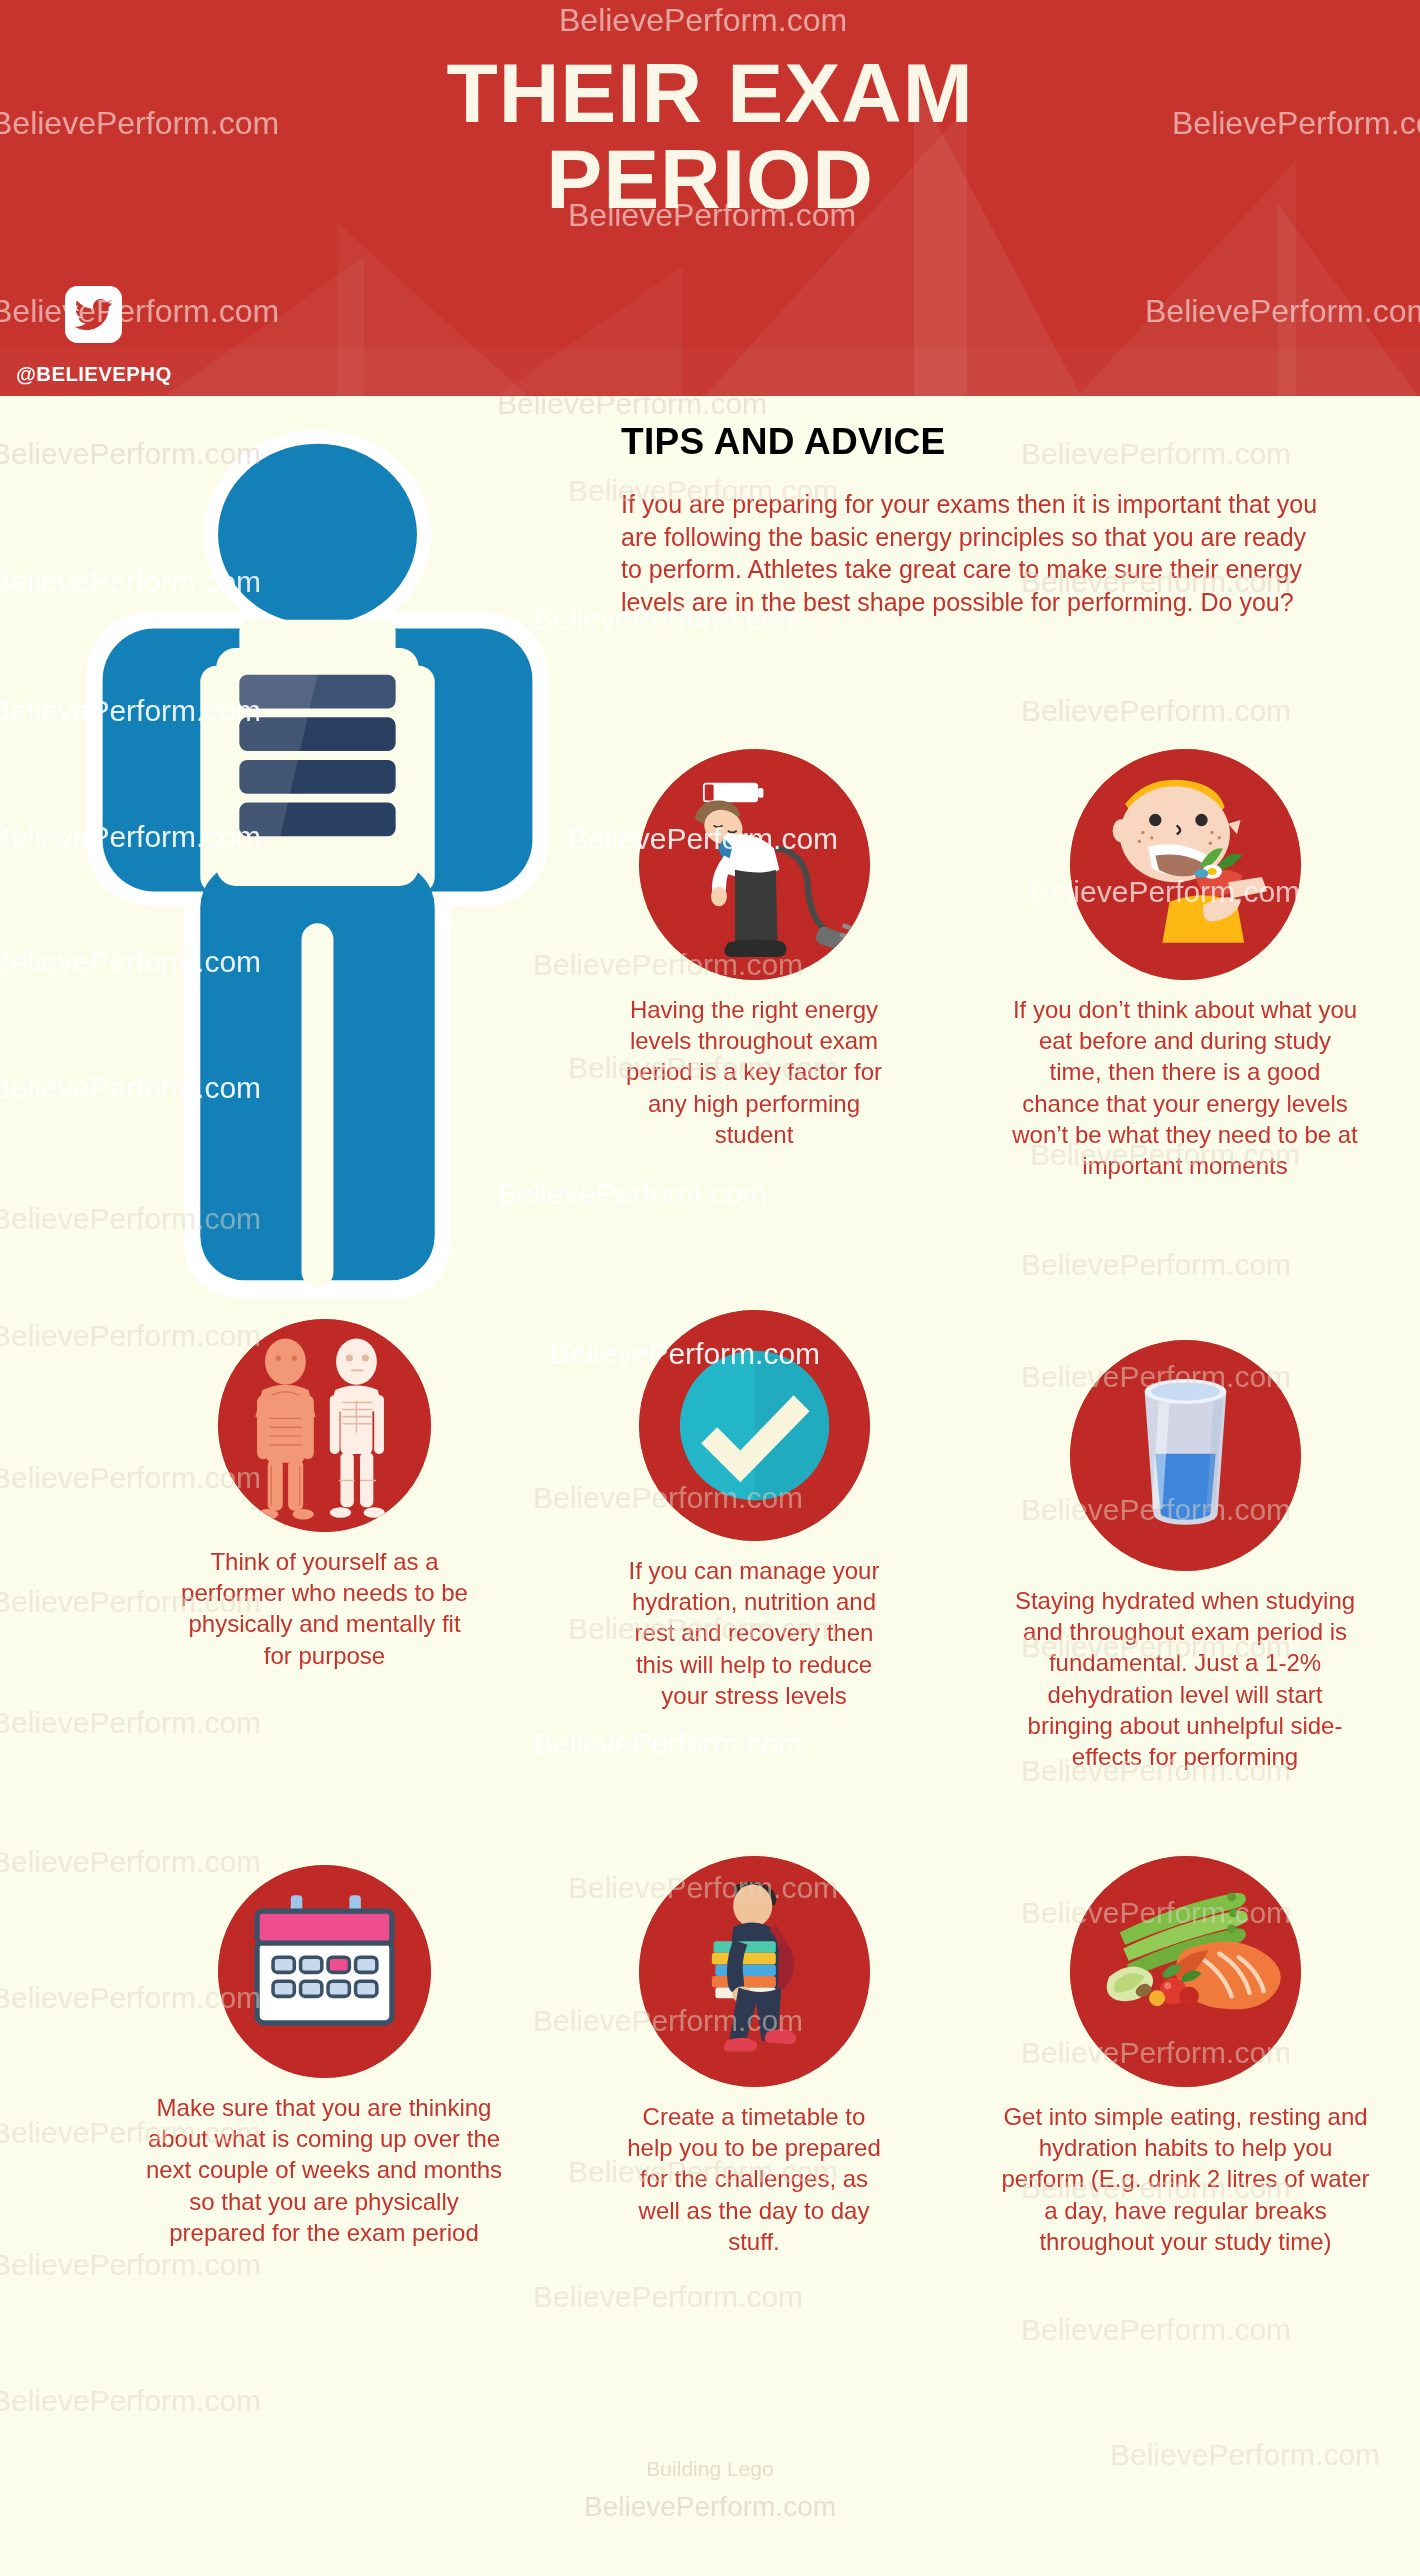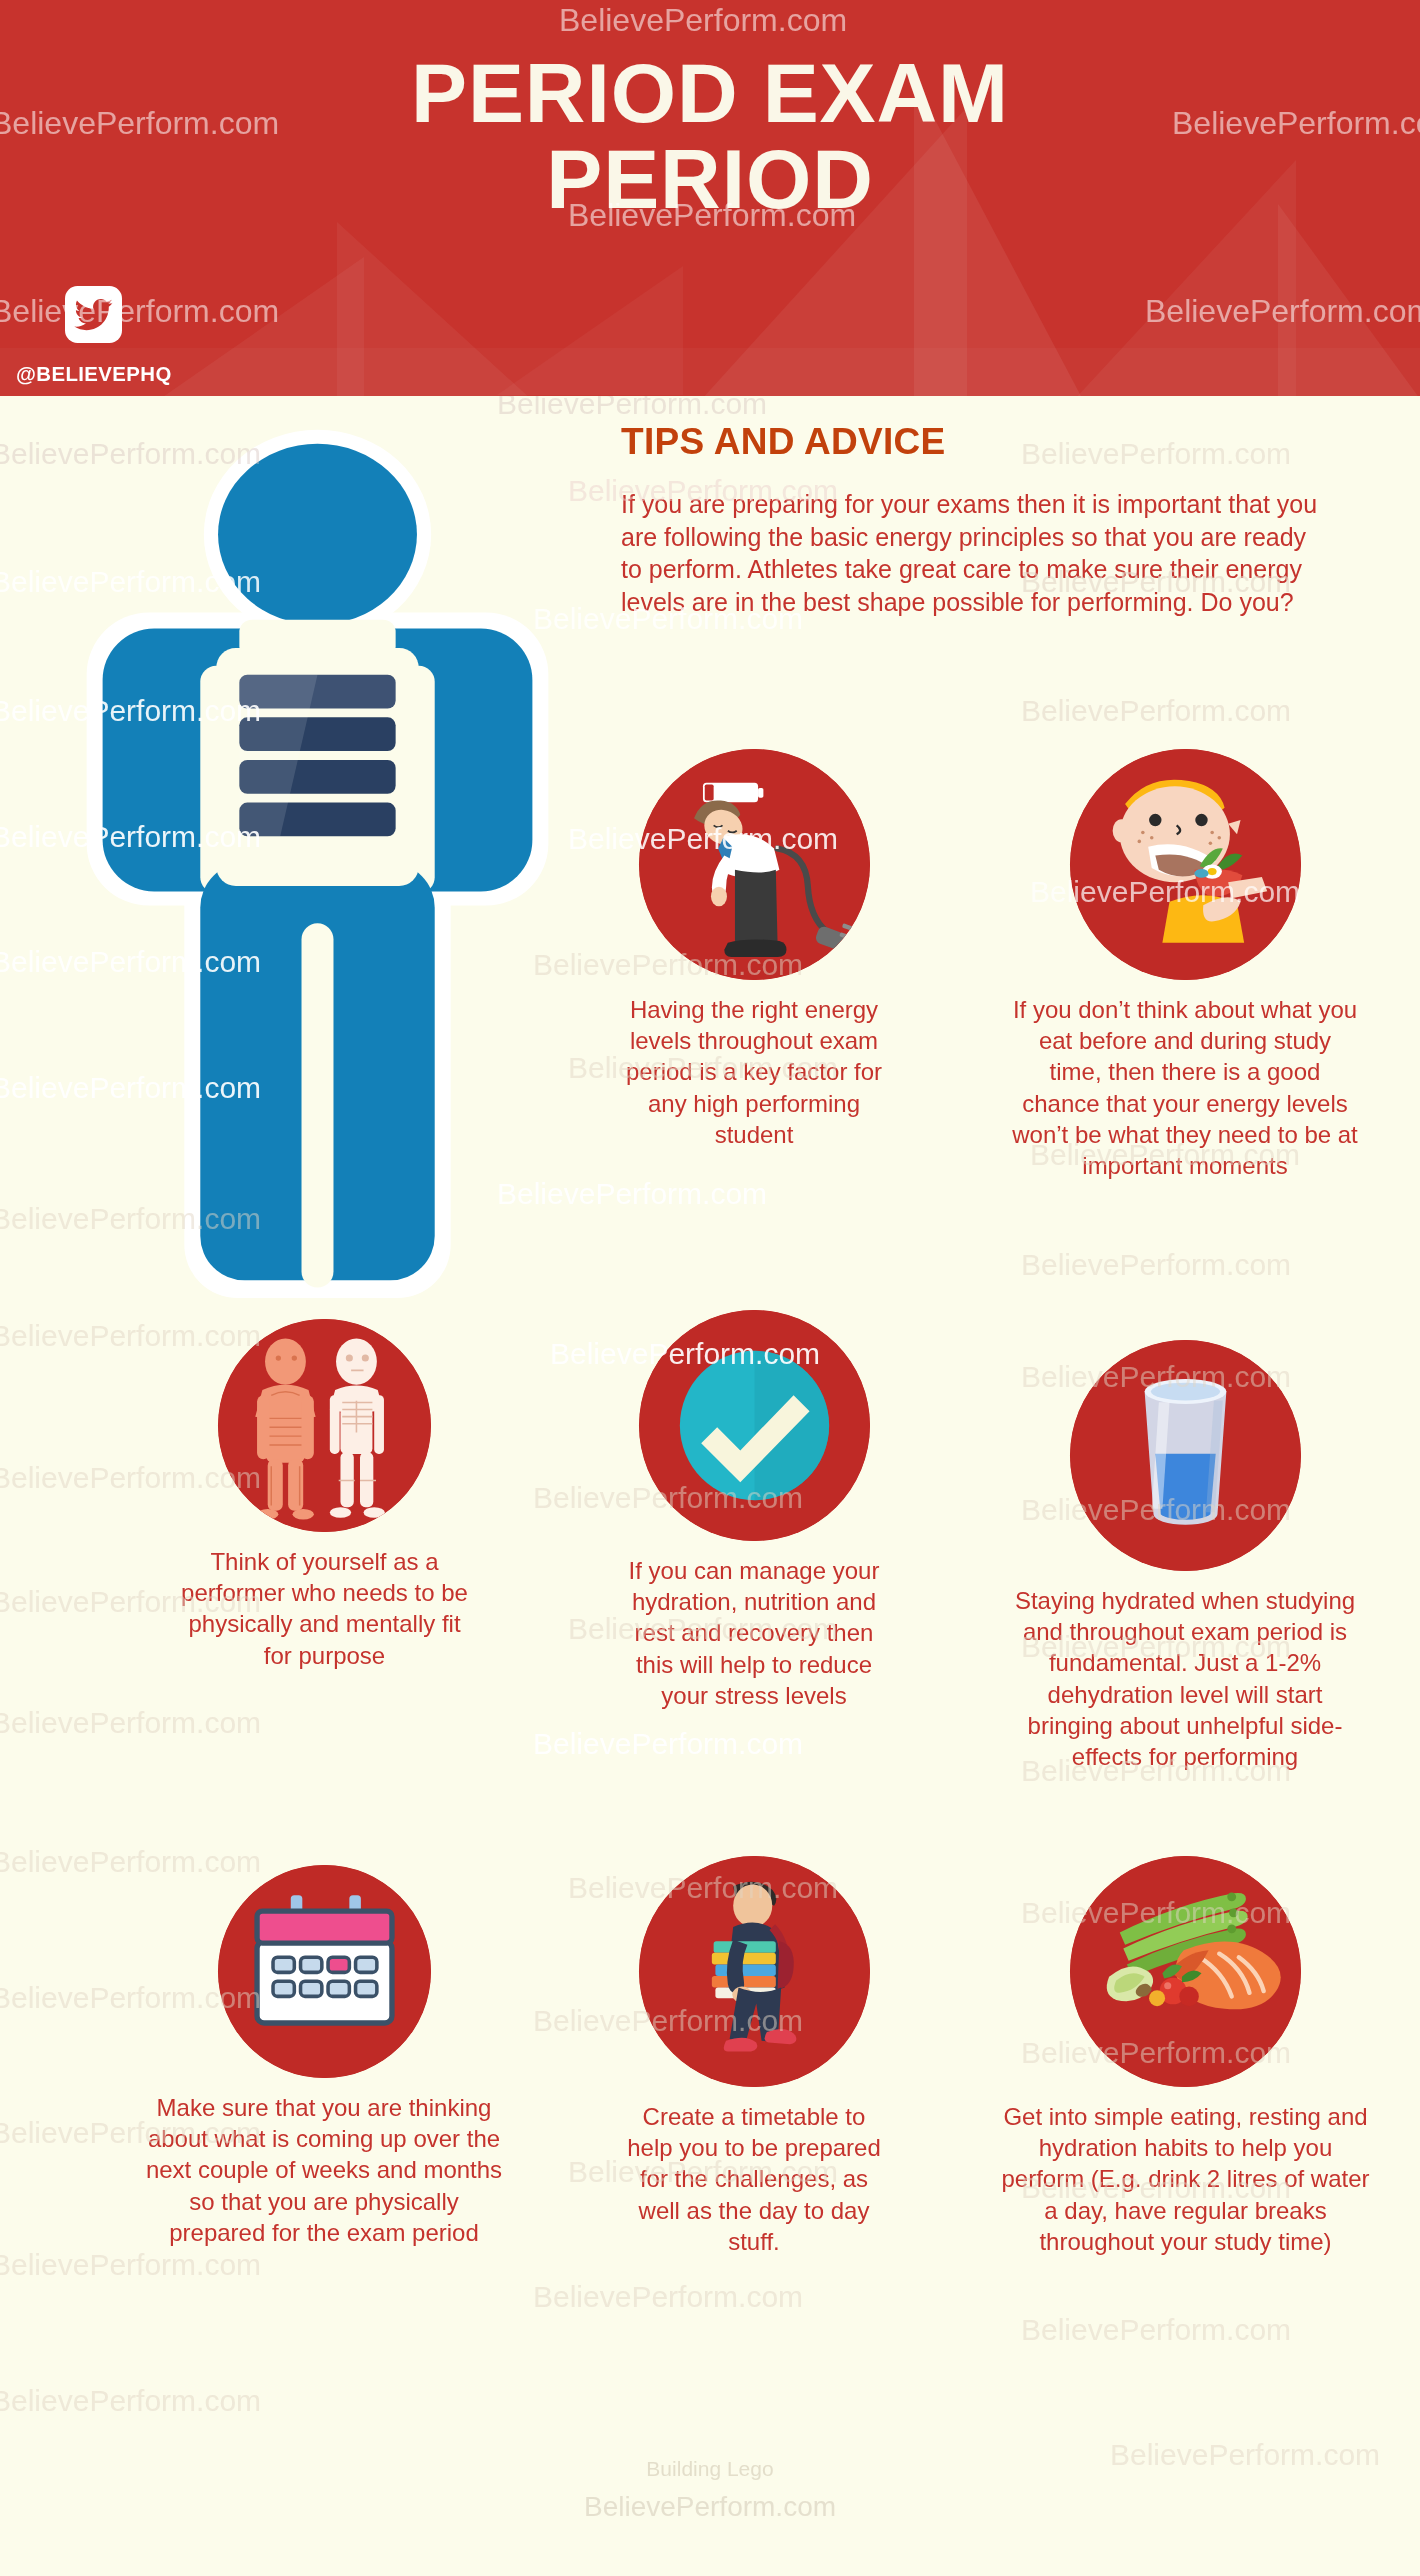--- a/index.html
+++ b/index.html
@@ -118,21 +118,21 @@
   .tips-col {
     position: absolute;
     left: 621px;
     top: 25px;
     width: 737px;
     z-index: 2;
   }
   .tips-heading {
     font-size: 37px;
     font-weight: bold;
-    color: #c2410c;
+    color: #000000;
     letter-spacing: 0.3px;
     margin-bottom: 25px;
   }
   .tips-intro {
     font-size: 25px;
     line-height: 1.30;
     color: #C5332D;
     width: 701px;
   }
 
@@ -199,21 +199,21 @@
       <div class="hs tri" style="left:337px; top:222px; border-width:0 195px 178px 0; border-color: transparent transparent rgba(255,255,255,0.05) transparent;"></div>
       <div class="hs tri" style="left:701px; top:107px; border-width:0 0 293px 266px; border-color: transparent transparent rgba(255,255,255,0.06) transparent;"></div>
       <div class="hs tri" style="left:914px; top:80px; border-width:0 169px 320px 0; border-color: transparent transparent rgba(255,255,255,0.07) transparent;"></div>
       <div class="hs tri" style="left:1074px; top:160px; border-width:0 0 240px 222px; border-color: transparent transparent rgba(255,255,255,0.05) transparent;"></div>
       <div class="hs tri" style="left:1278px; top:204px; border-width:0 142px 195px 0; border-color: transparent transparent rgba(255,255,255,0.06) transparent;"></div>
       <div class="hs" style="left:0; top:348px; width:1420px; height:48px; background: rgba(255,255,255,0.03);"></div>
       <div class="hs tri" style="left:497px; top:266px; border-width:0 0 129px 186px; border-color: transparent transparent rgba(255,255,255,0.04) transparent;"></div>
     </div>
 
     <div class="header-title-wrap">
-      <div class="title-line2">PERIOD EXAM</div>
+      <div class="title-line2">THEIR EXAM</div>
       <div class="title-line3">PERIOD</div>
     </div>
 
     <div class="wm-layer">
       <span class="wm big" style="left:559px; top:1.8px;">BelievePerform.com</span>
       <span class="wm big" style="left:-9px; top:105px;">BelievePerform.com</span>
       <span class="wm big" style="left:1172px; top:105px;">BelievePerform.com</span>
       <span class="wm big" style="left:568px; top:197px;">BelievePerform.com</span>
       <span class="wm big" style="left:-9px; top:293px;">BelievePerform.com</span>
       <span class="wm big" style="left:1145px; top:293px;">BelievePerform.com</span>

